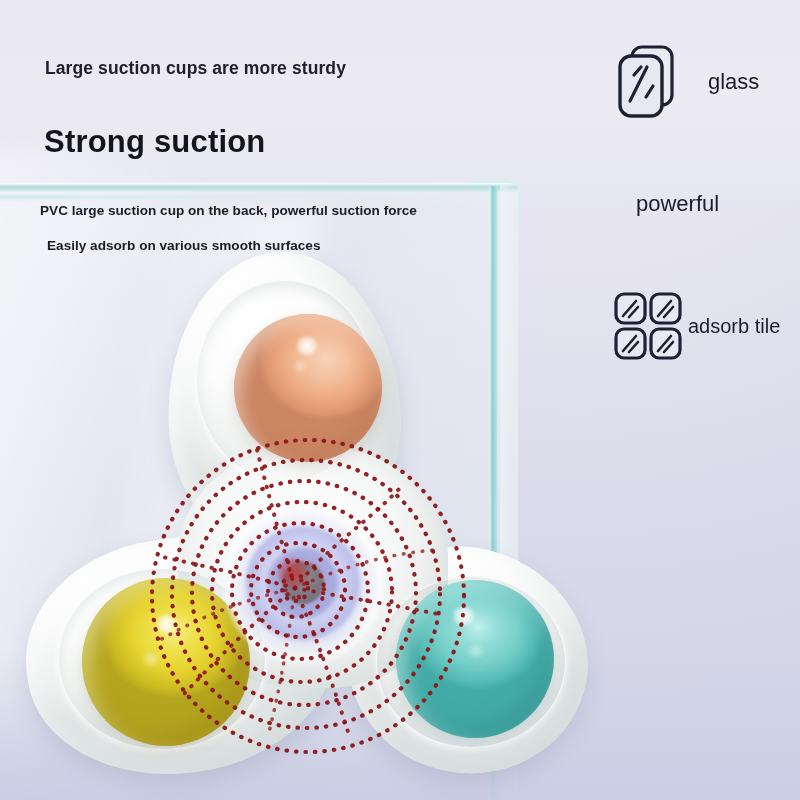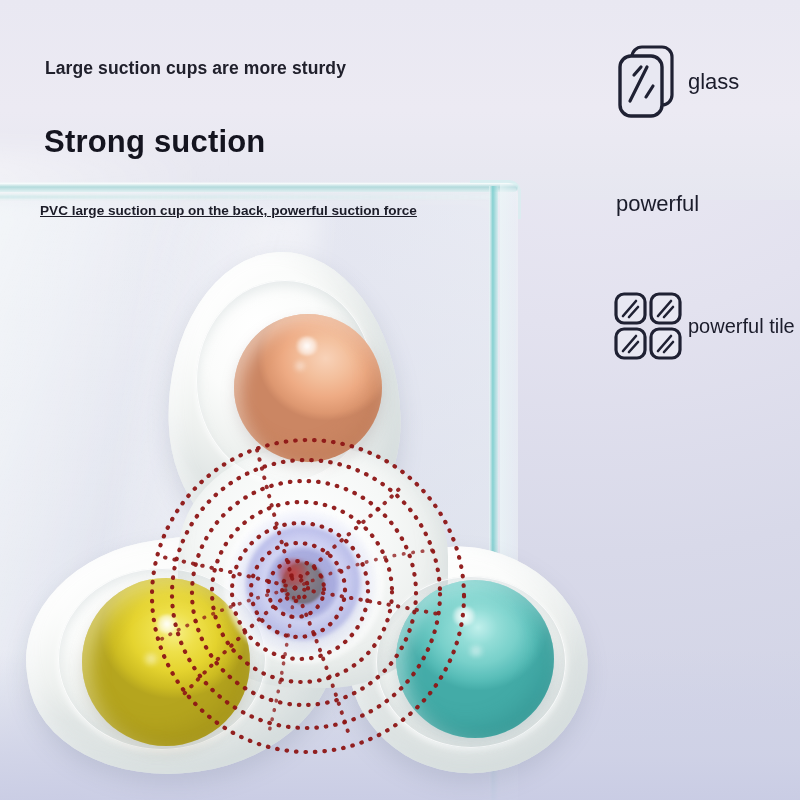--- a/index.html
+++ b/index.html
@@ -87,37 +87,36 @@
     white-space:nowrap;
   }
   .headline-main{
     position:absolute;left:44px;top:124px;
     font-size:31px;font-weight:700;color:#14141f;letter-spacing:.2px;
     white-space:nowrap;
   }
   .body-line{
     position:absolute;font-size:13.6px;font-weight:700;color:#1c1c28;
     white-space:nowrap;
-    text-decoration:underline;
   }
   .body-line.l1{left:40px;top:203px;}
   .body-line.l2{left:47px;top:238px;}
 
   
   .materials{
     position:absolute;left:612px;top:34px;width:190px;
   }
   .mat-row{
     position:relative;display:flex;align-items:center;
     height:96px;margin-bottom:26px;
   }
   .mat-icon{width:72px;flex:0 0 72px;display:flex;align-items:center;justify-content:center;}
   .mat-label{
     font-size:22px;color:#1b1c2b;font-weight:400;white-space:nowrap;
-    margin-left:4px;
+    margin-left:24px;
   }
   .mat-row.ceramic .mat-label{font-size:20px;margin-left:4px;}
 
   
   .spinner{
     position:absolute;left:18px;top:258px;width:580px;height:530px;
   }
   .lobe{
     position:absolute;
     background:
@@ -245,20 +244,21 @@
   <div class="glass-top-edge2"></div>
   <div class="glass-right-edge2"></div>
   <div class="glass-right-edge"></div>
   <div class="glass-corner"></div>
 
   <div class="bg-floor"></div>
 
   <div class="headline-sub">Large suction cups are more sturdy</div>
   <div class="headline-main">Strong suction</div>
   <div class="body-line l1">PVC large suction cup on the back, powerful suction force</div>
+  <div class="body-line l2">Easily adsorb on various smooth surfaces</div>
 
   <div class="spinner">
 
     <div class="lobe lobe-bl"></div>
     <div class="lobe lobe-br"></div>
     <div class="lobe lobe-top"></div>
     <div class="lobe-bridge"></div>
 
     <div class="bezel bezel-top"></div>
     <div class="bezel bezel-bl"></div>
@@ -344,17 +344,17 @@
               <line x1="17" y1="27" x2="26" y2="17"></line>
             <line x1="46" y1="26" x2="59" y2="11"></line>
               <line x1="52" y1="27" x2="61" y2="17"></line>
             <line x1="11" y1="61" x2="24" y2="46"></line>
               <line x1="17" y1="62" x2="26" y2="52"></line>
             <line x1="46" y1="61" x2="59" y2="46"></line>
               <line x1="52" y1="62" x2="61" y2="52"></line>
           </g>
         </svg>
       </div>
-      <div class="mat-label">powerful tile</div>
+      <div class="mat-label">adsorb tile</div>
     </div>
 
   </div>
 </div>
 
 </body></html>

